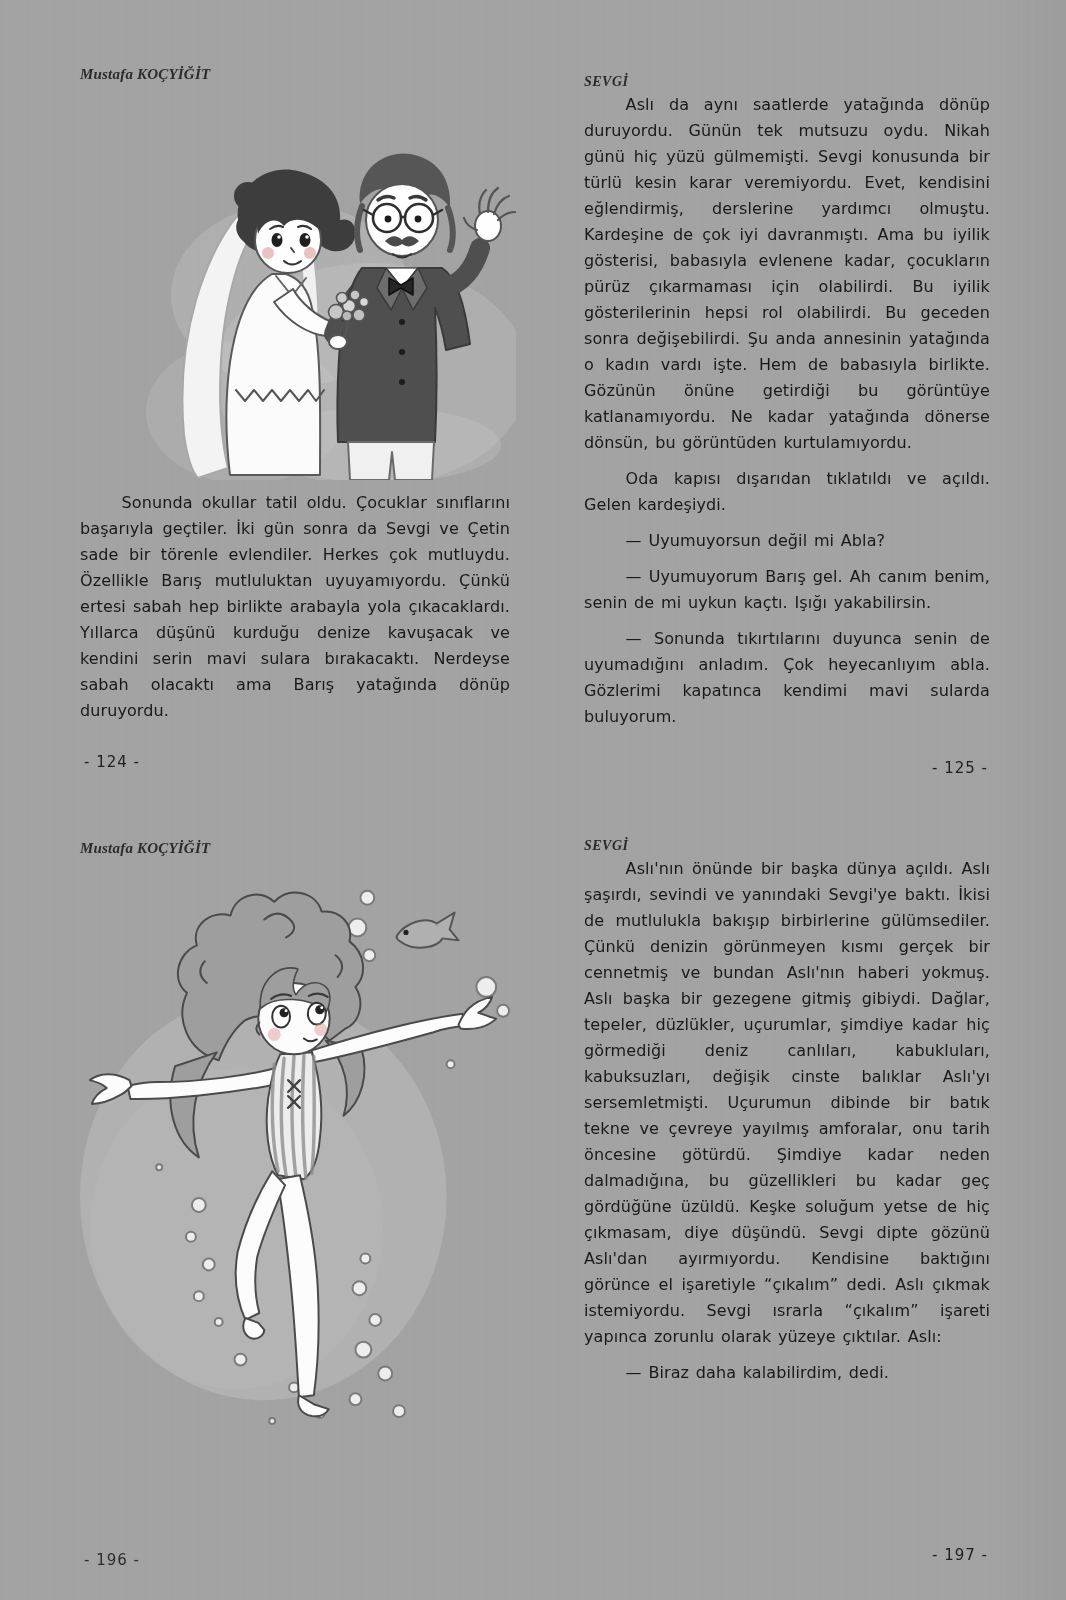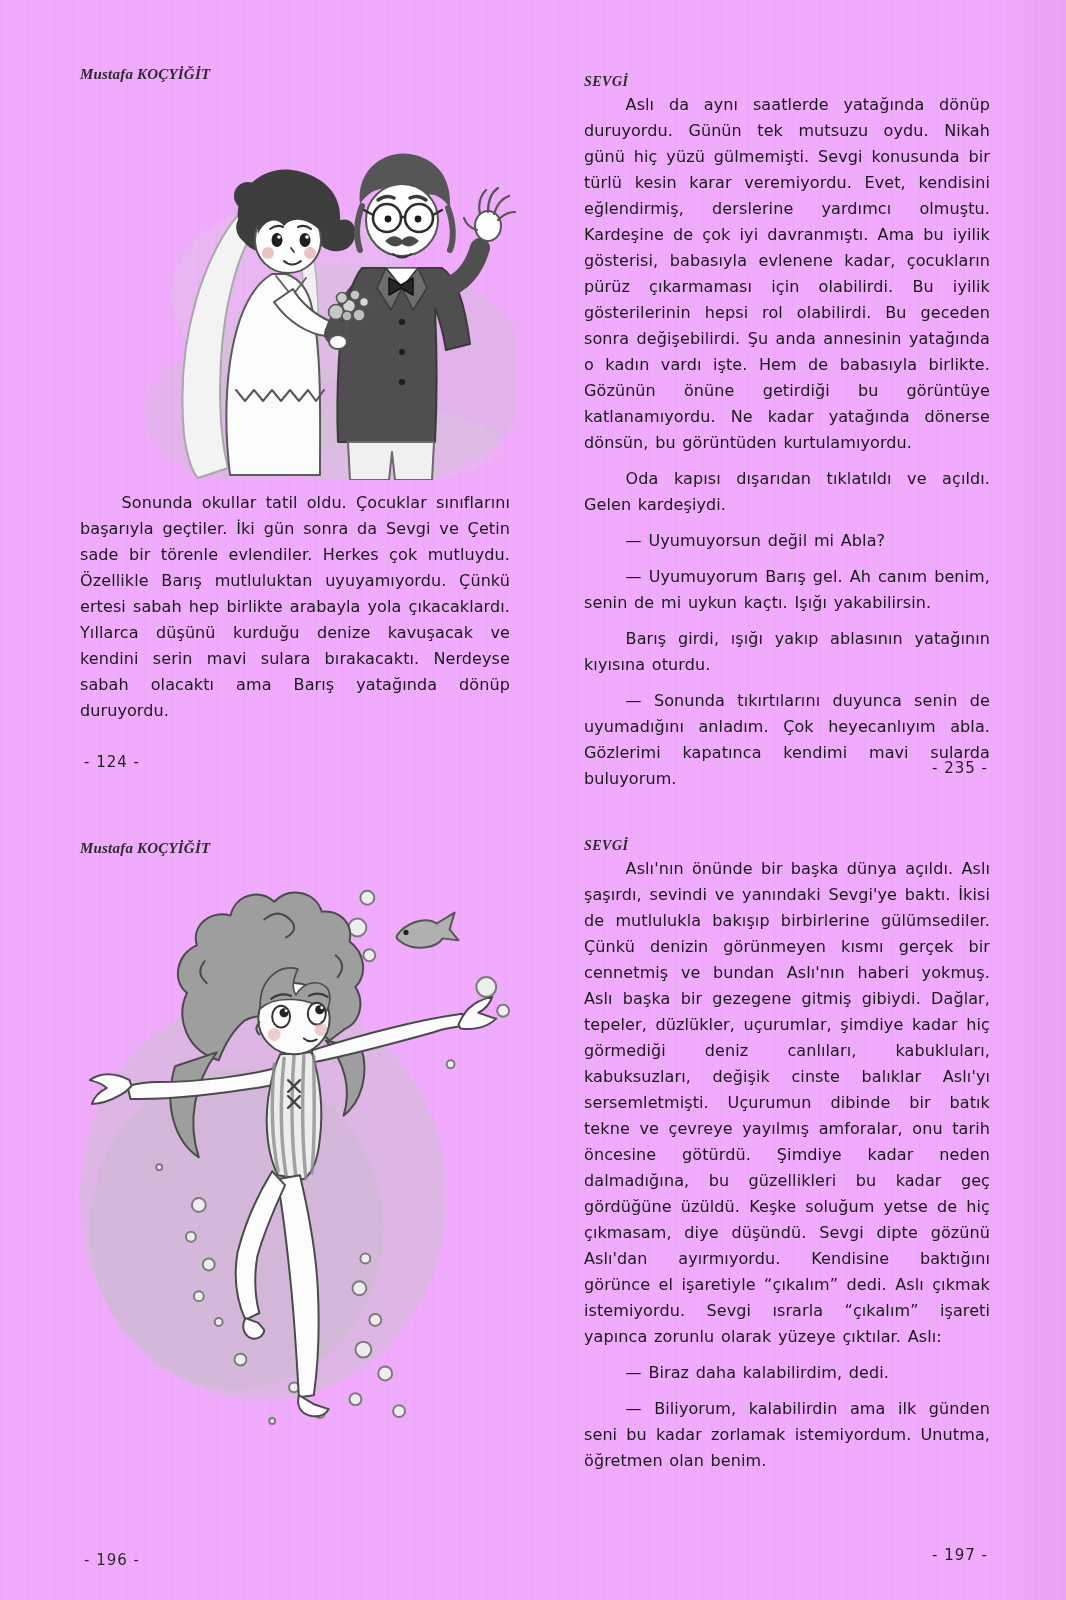--- a/index.html
+++ b/index.html
@@ -1,18 +1,18 @@
 <!DOCTYPE html>
 <html lang="tr"><head>
 <meta charset="utf-8">
 <style>
   html,body { margin:0; padding:0; background:#e9e9e9; }
   .sheet {
     position:relative; width:1066px; height:1600px; margin:0 auto;
-    background:#f0abfc; overflow:hidden;
+    background:#a3a3a3; overflow:hidden;
     font-family:"DejaVu Sans", sans-serif; color:#1a1a1a;
   }
   .sheet::before {
     content:""; position:absolute; inset:0; pointer-events:none;
     background:
       repeating-linear-gradient(90deg, rgba(130,130,130,0.045) 0 2px, rgba(255,255,255,0) 2px 9px),
       linear-gradient(90deg, rgba(0,0,0,0) 93%, rgba(0,0,0,0.05));
     opacity:.7;
   }
   .page { position:absolute; }
@@ -143,24 +143,23 @@
     <div class="folio left">- 124 -</div>
   </section>
 
   <section class="page pg-125">
     <div class="running-head right">SEVGİ</div>
     <div class="body-copy">
       <p class="indent">Aslı da aynı saatlerde yatağında dönüp duruyordu. Günün tek mutsuzu oydu. Nikah günü hiç yüzü gülmemişti. Sevgi konusunda bir türlü kesin karar veremiyordu. Evet, kendisini eğlendirmiş, derslerine yardımcı olmuştu. Kardeşine de çok iyi davranmıştı. Ama bu iyilik gösterisi, babasıyla evlenene kadar, çocukların pürüz çıkarmaması için olabilirdi. Bu iyilik gösterilerinin hepsi rol olabilirdi. Bu geceden sonra değişebilirdi. Şu anda annesinin yatağında o kadın vardı işte. Hem de babasıyla birlikte. Gözünün önüne getirdiği bu görüntüye katlanamıyordu. Ne kadar yatağında dönerse dönsün, bu görüntüden kurtulamıyordu.</p>
       <p class="indent">Oda kapısı dışarıdan tıklatıldı ve açıldı. Gelen kardeşiydi.</p>
       <p class="indent">— Uyumuyorsun değil mi Abla?</p>
       <p class="indent">— Uyumuyorum Barış gel. Ah canım benim, senin de mi uykun kaçtı. Işığı yakabilirsin.</p>
-      <p class="indent">Barış girdi, ışığı yakıp ablasının yatağının kıyısına oturdu.</p>
       <p class="indent">— Sonunda tıkırtılarını duyunca senin de uyumadığını anladım. Çok heyecanlıyım abla. Gözlerimi kapatınca kendimi mavi sularda buluyorum.</p>
     </div>
-    <div class="folio right">- 235 -</div>
+    <div class="folio right">- 125 -</div>
   </section>
 
   <section class="page pg-196">
     <div class="running-head">Mustafa KOÇYİĞİT</div>
 
     <figure class="illus">
       <svg width="446" height="555" viewBox="0 0 450 560">
         <g>
           <ellipse cx="195" cy="330" rx="185" ry="205" fill="#c6c6c6" opacity="0.42"></ellipse>
           <ellipse cx="168" cy="362" rx="148" ry="162" fill="#bdbdbd" opacity="0.30"></ellipse>
@@ -236,18 +235,17 @@
     </figure>
 
     <div class="folio left faded">- 196 -</div>
   </section>
 
   <section class="page pg-197">
     <div class="running-head right">SEVGİ</div>
     <div class="body-copy">
       <p class="indent">Aslı'nın önünde bir başka dünya açıldı. Aslı şaşırdı, sevindi ve yanındaki Sevgi'ye baktı. İkisi de mutlulukla bakışıp birbirlerine gülümsediler. Çünkü denizin görünmeyen kısmı gerçek bir cennetmiş ve bundan Aslı'nın haberi yokmuş. Aslı başka bir gezegene gitmiş gibiydi. Dağlar, tepeler, düzlükler, uçurumlar, şimdiye kadar hiç görmediği deniz canlıları, kabukluları, kabuksuzları, değişik cinste balıklar Aslı'yı sersemletmişti. Uçurumun dibinde bir batık tekne ve çevreye yayılmış amforalar, onu tarih öncesine götürdü. Şimdiye kadar neden dalmadığına, bu güzellikleri bu kadar geç gördüğüne üzüldü. Keşke soluğum yetse de hiç çıkmasam, diye düşündü. Sevgi dipte gözünü Aslı'dan ayırmıyordu. Kendisine baktığını görünce el işaretiyle “çıkalım” dedi. Aslı çıkmak istemiyordu. Sevgi ısrarla “çıkalım” işareti yapınca zorunlu olarak yüzeye çıktılar. Aslı:</p>
       <p class="indent">— Biraz daha kalabilirdim, dedi.</p>
-      <p class="indent">— Biliyorum, kalabilirdin ama ilk günden seni bu kadar zorlamak istemiyordum. Unutma, öğretmen olan benim.</p>
     </div>
     <div class="folio right">- 197 -</div>
   </section>
 
 </div>
 
 </body></html>

